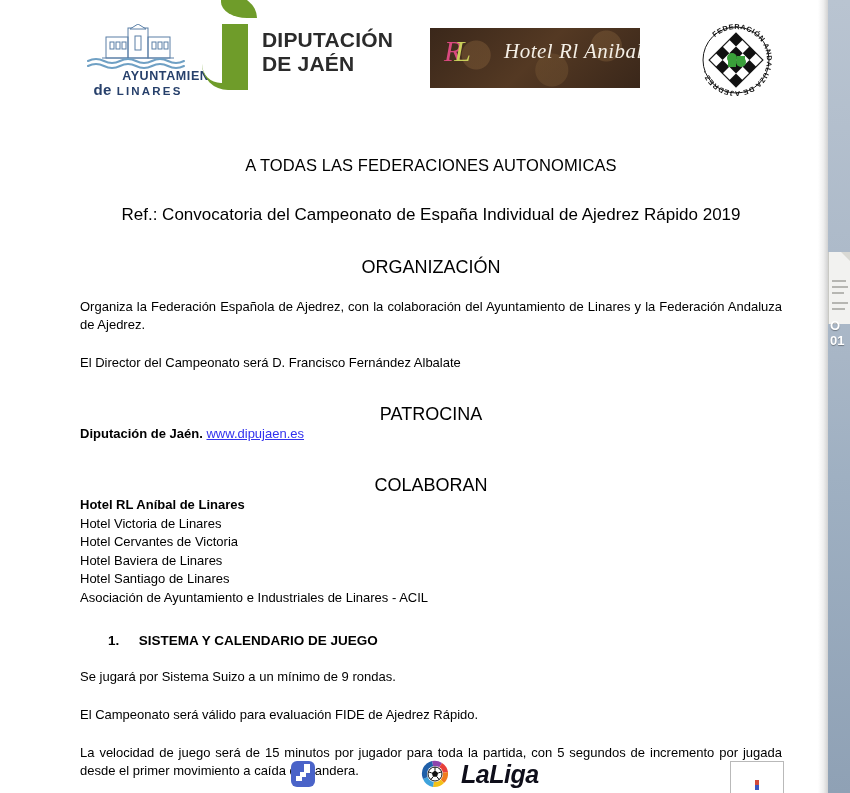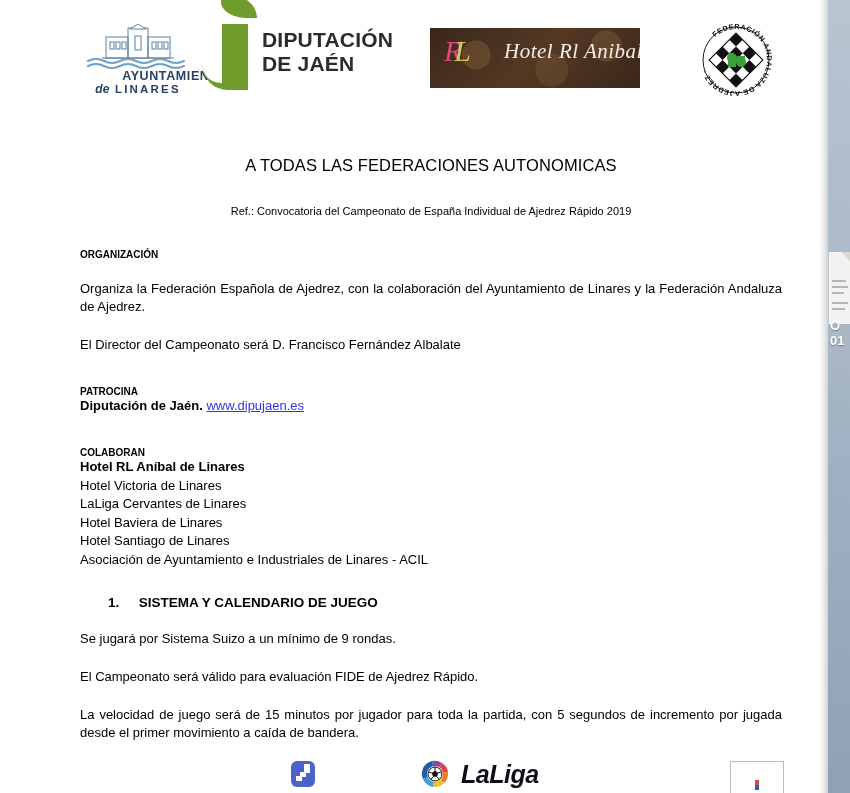--- a/index.html
+++ b/index.html
@@ -86,21 +86,21 @@
     position: absolute; left: 0; top: 46px; width: 108px;
     text-align: center; font-size: 12.5px; font-weight: bold;
     letter-spacing: .6px; color: #27406b; line-height: 13px; margin-left: 37px;
   }
   #logo-ayto .t2 {
     position: absolute; left: 0; top: 59px; width: 108px;
     text-align: center; font-size: 11.5px; font-weight: bold;
     letter-spacing: 2.2px; color: #27406b; line-height: 13px;
   }
   #logo-ayto .t2 .de {
-    font-size: 12px; letter-spacing: .4px; margin-right: 5px; font-style: italic;
+    font-size: 15px; letter-spacing: .4px; margin-right: 5px;
   }
 
   
   #logo-dip {
     position: absolute; left: 216px; top: -4px;
     width: 190px; height: 112px;
   }
   #logo-dip .jstem {
     position: absolute; left: 6px; top: 28px;
     width: 26px; height: 58px; background: #6f9c2a;
@@ -161,25 +161,26 @@
 
   
   #doc-body { position: relative; padding: 0 36px 0 80px; }
 
   .h-center {
     text-align: center;
     font-weight: normal;
     color: #000000;
   }
   #doc-title { font-size: 16.5px; margin: 38px 0 0 0; letter-spacing: .1px; }
-  #doc-ref   { font-size: 11px;  margin: 30px 0 0 0; }
+  #doc-ref   { font-size: 17px;  margin: 30px 0 0 0; }
 
   .sec-head {
-    font-size: 10px; font-weight: bold; color: #000;
+    font-size: 18px; font-weight: normal; color: #000;
     margin: 32px 0 0 0;
+    text-align: center;
   }
   p.body-text {
     font-size: 13px; color: #000; line-height: 18px;
     text-align: justify; margin: 20px 0 0 0;
   }
   .tight { margin-top: 0; }
 
   .link {
     color: #3232ee;
   }
@@ -338,21 +339,21 @@
     <p class="body-text">Organiza la Federación Española de Ajedrez, con la colaboración del Ayuntamiento de Linares y la Federación Andaluza de Ajedrez.</p>
     <p class="body-text">El Director del Campeonato será D. Francisco Fernández Albalate</p>
 
     <div class="sec-head">PATROCINA</div>
     <p class="body-text tight" style="margin-top:0;"><b>Diputación de Jaén</b><b>.</b> <a class="link" href="#">www.dipujaen.es</a></p>
 
     <div class="sec-head">COLABORAN</div>
     <ul class="plain">
       <li class="bold">Hotel RL Aníbal de Linares</li>
       <li>Hotel Victoria de Linares</li>
-      <li>LaLiga Cervantes de Linares</li>
+      <li>Hotel Cervantes de Victoria</li>
       <li>Hotel Baviera de Linares</li>
       <li>Hotel Santiago de Linares</li>
       <li>Asociación de Ayuntamiento e Industriales de Linares - ACIL</li>
     </ul>
 
     <div id="numbered">
       <span>1.</span>
       <span style="display:inline-block;width:12px;"></span>
       <span>SISTEMA Y CALENDARIO DE JUEGO</span>
     </div>

